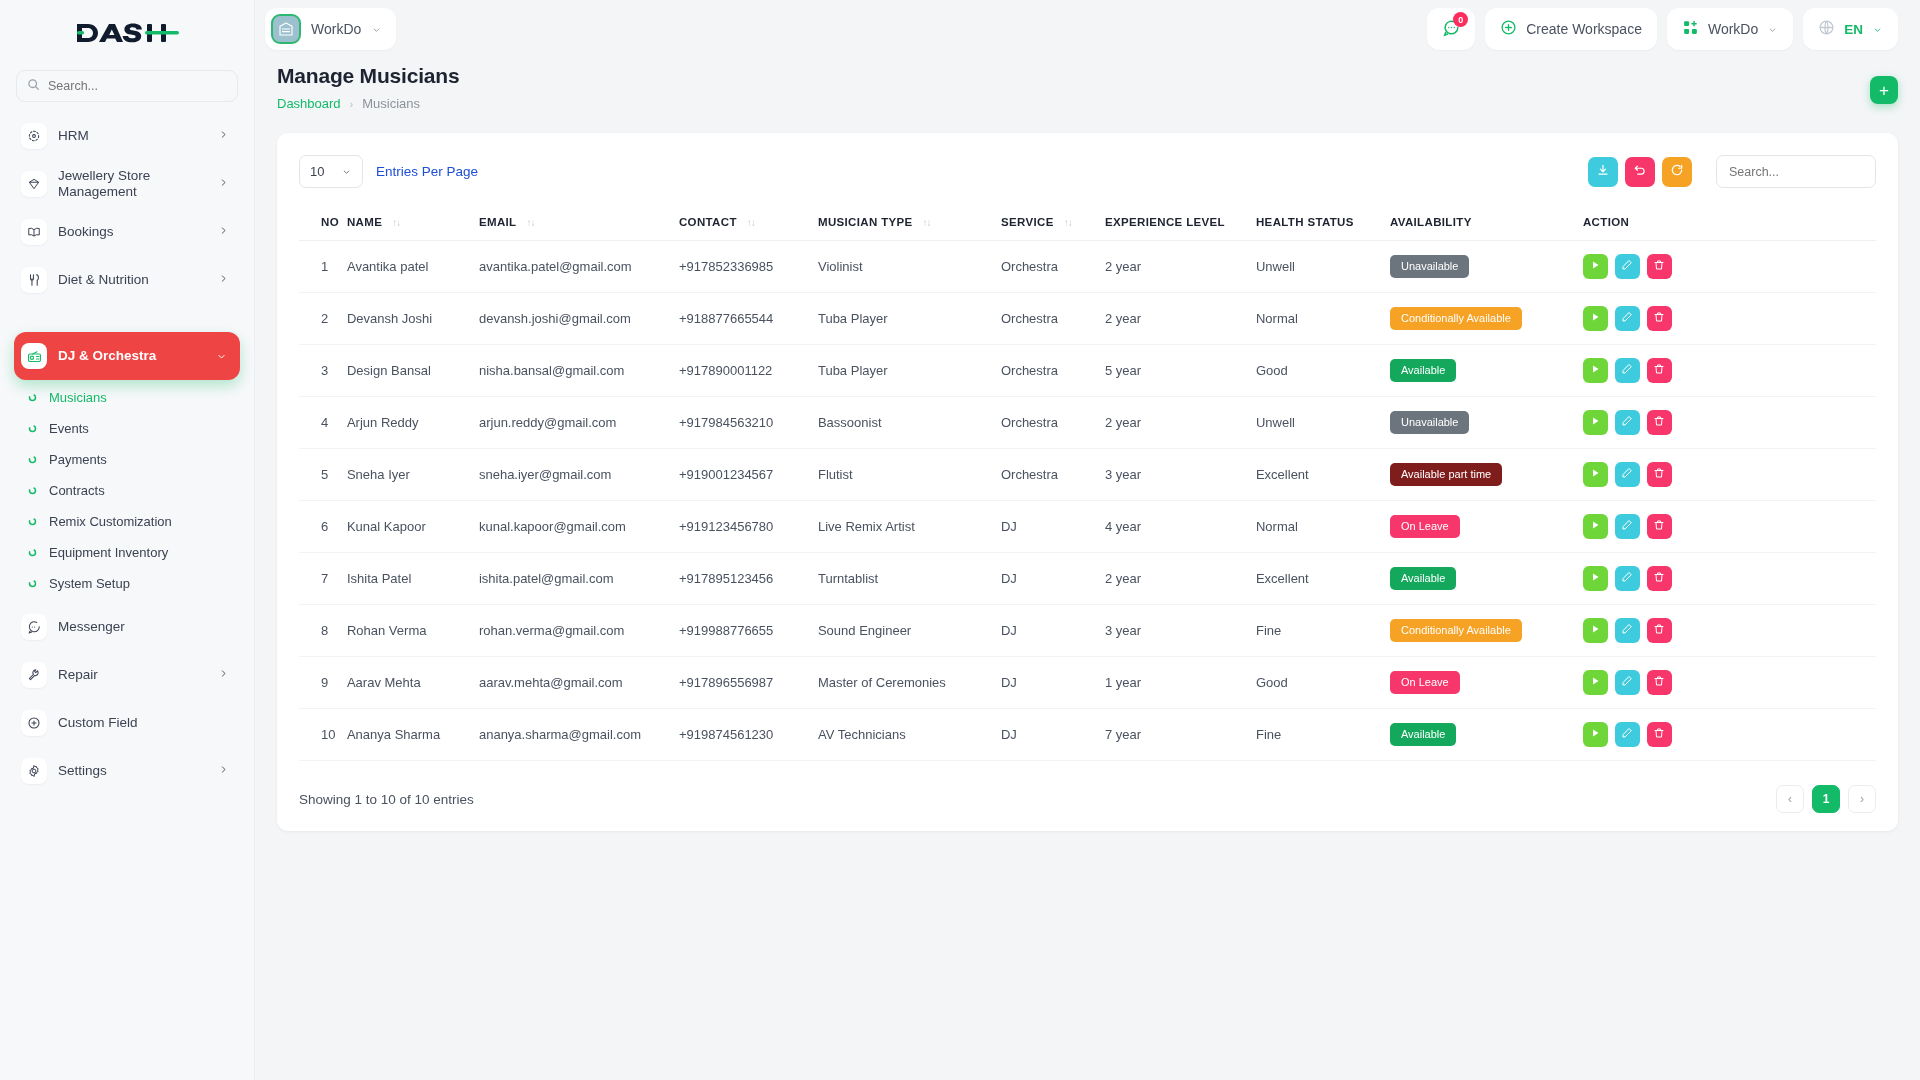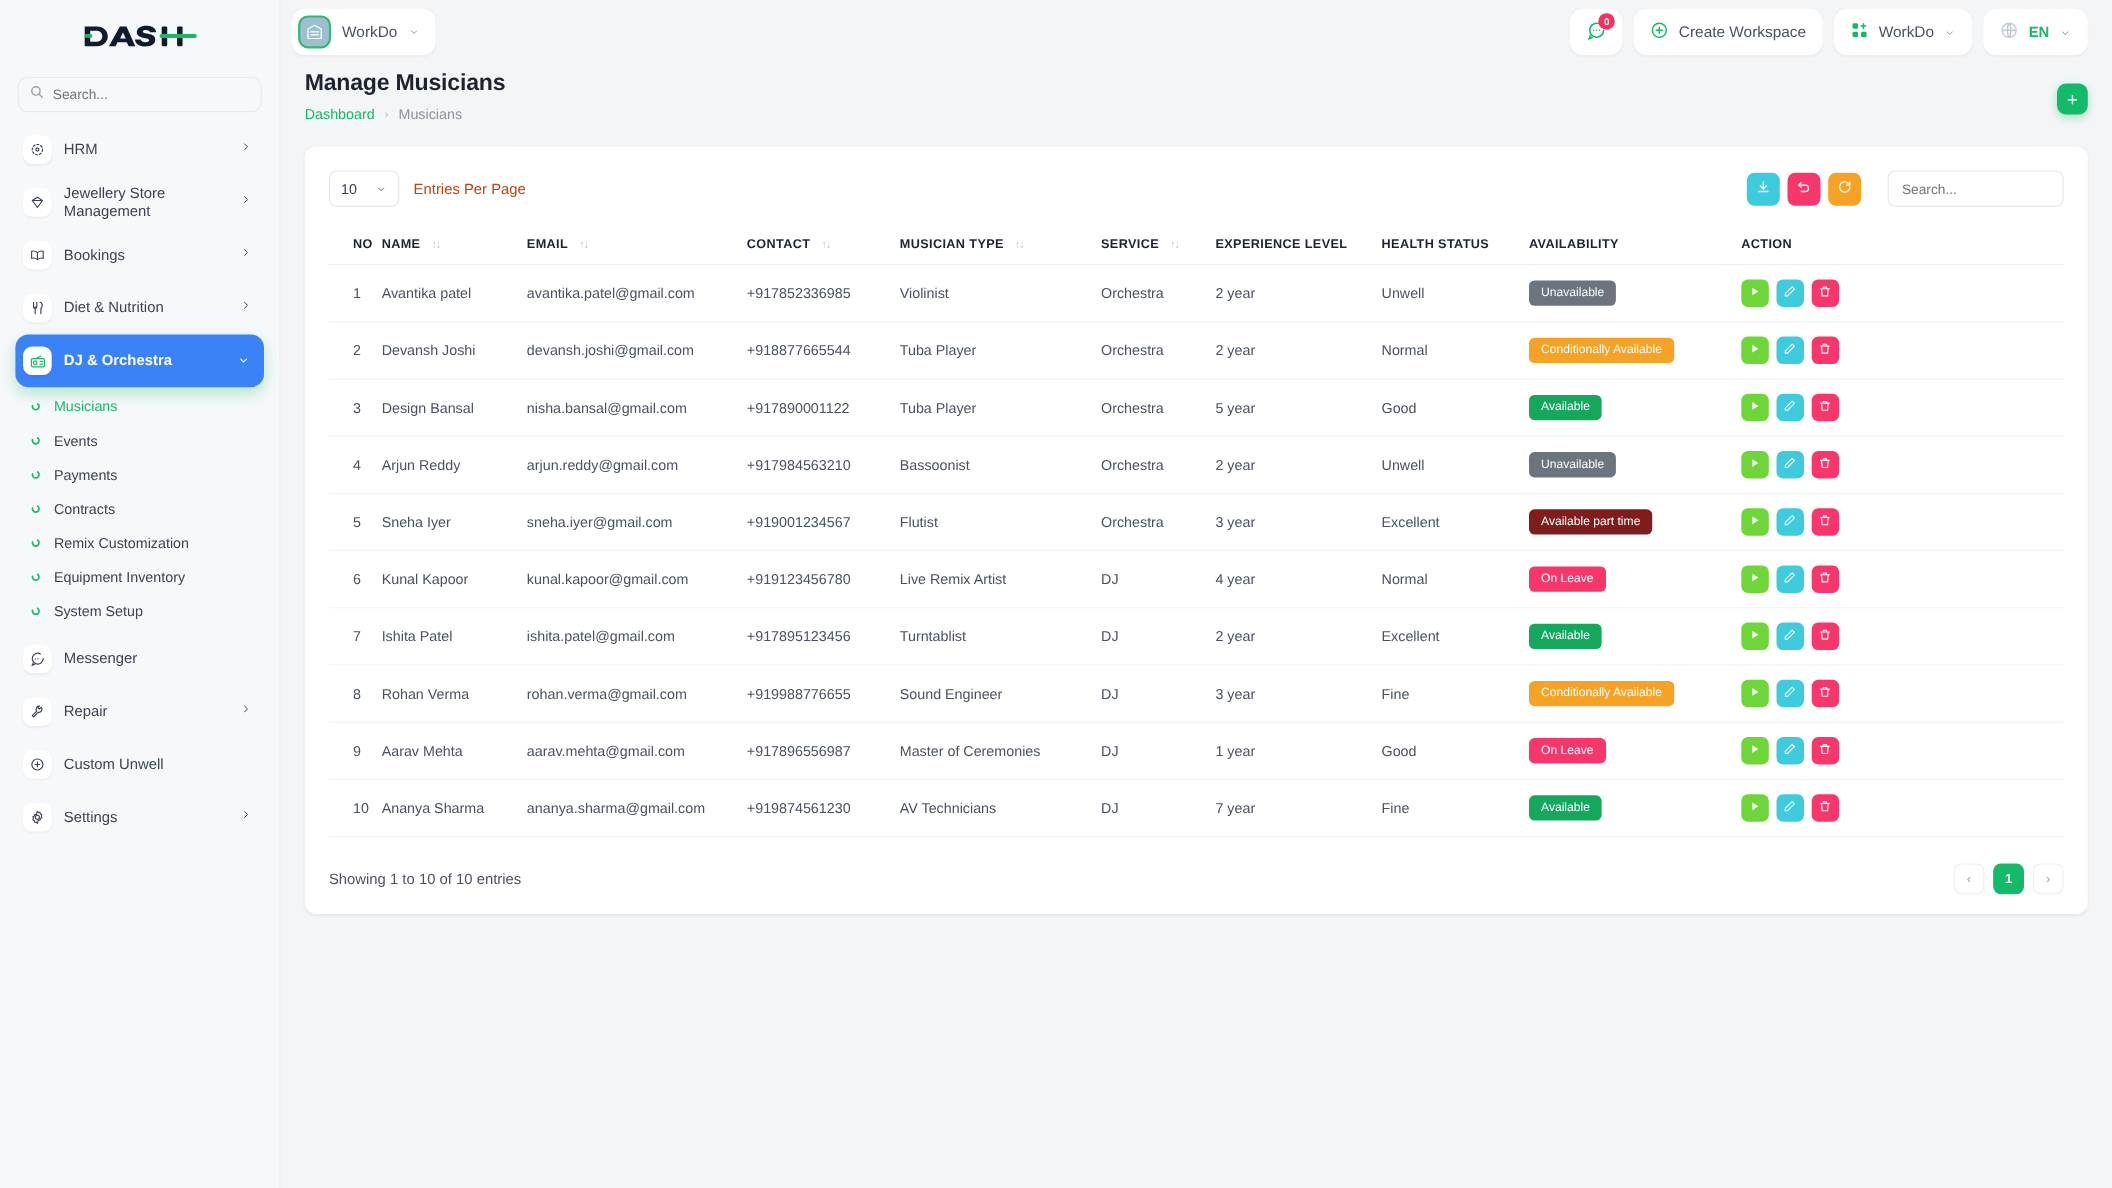--- a/index.html
+++ b/index.html
@@ -52,21 +52,21 @@
     background: #ffffff; border-radius: 8px;
     display: flex; align-items: center; justify-content: center;
     box-shadow: 0 1px 2px rgba(16,24,40,.05);
   }
   .nav-item .ico-box svg { display: block; }
   .nav-label {
     flex: 1 1 auto; font-size: 13.5px; color: #3b4252;
     line-height: 1.22; font-weight: 400;
   }
   .chev { flex: 0 0 auto; }
-  .nav-item.active { background: #3b82f6; box-shadow: 0 6px 14px rgba(19,186,104,.30); }
+  .nav-item.active { background: #ef4444; box-shadow: 0 6px 14px rgba(19,186,104,.30); margin-top: 28px; }
   .nav-item.active .nav-label { color: #fff; font-weight: 600; }
   .nav-item.active .ico-box { background: #fff; }
 
   .submenu { padding: 2px 0 4px 0; }
   .sub-item {
     display: flex; align-items: center; gap: 11px;
     margin: 0 14px; padding: 8px 12px 8px 12px;
     border-radius: 10px; cursor: pointer; min-height: 23px;
   }
   .sub-dot { flex: 0 0 12px; display:flex; align-items:center; justify-content:center; }
@@ -139,21 +139,21 @@
   }
   .card-toolbar { display: flex; align-items: center; }
   .epp { display: flex; align-items: center; gap: 13px; }
   .epp-select {
     height: 33px; min-width: 64px;
     border: 1px solid #e2e6ea; border-radius: 7px;
     display: flex; align-items: center; justify-content: space-between;
     gap: 10px; padding: 0 10px; font-size: 13px; color: #3b4252;
     cursor: pointer; background: #fff;
   }
-  .epp-text { font-size: 13.5px; color: #c2410c; }
+  .epp-text { font-size: 13.5px; color: #1d4ed8; }
   .toolbar-spacer { flex: 1 1 auto; }
   .tb-actions { display: flex; align-items: center; gap: 7px; }
   .tb-btn {
     width: 30px; height: 30px; border-radius: 7px; border: 0;
     display: flex; align-items: center; justify-content: center;
     cursor: pointer;
   }
   .tb-btn.dl { background: #3ecbdd; }
   .tb-btn.undo { background: #f7376b; }
   .tb-btn.refresh { background: #f6a225; }
@@ -414,21 +414,21 @@
       </span>
     </div>
 
     <div class="nav-item">
       <span class="ico-box">
         <svg width="14" height="14" viewBox="0 0 24 24" fill="none" stroke="#3b4252" stroke-width="1.8" stroke-linecap="round">
           <circle cx="12" cy="12" r="8.6"></circle>
             <path d="M12 8.4v7.2M8.4 12h7.2"></path>
         </svg>
       </span>
-      <span class="nav-label">Custom Unwell</span>
+      <span class="nav-label">Custom Field</span>
     </div>
 
 
     <div class="nav-item">
       <span class="ico-box">
         <svg width="14" height="14" viewBox="0 0 24 24" fill="none" stroke="#3b4252" stroke-width="1.7" stroke-linejoin="round">
           <circle cx="12" cy="12" r="3.2"></circle>
           <path d="M12 2.5l1.5 2.2 2.6-.5.6 2.6 2.4 1.1-1 2.5 1 2.5-2.4 1.1-.6 2.6-2.6-.5L12 21.5l-1.5-2.2-2.6.5-.6-2.6-2.4-1.1 1-2.5-1-2.5 2.4-1.1.6-2.6 2.6.5z"></path>
         </svg>
       </span>

